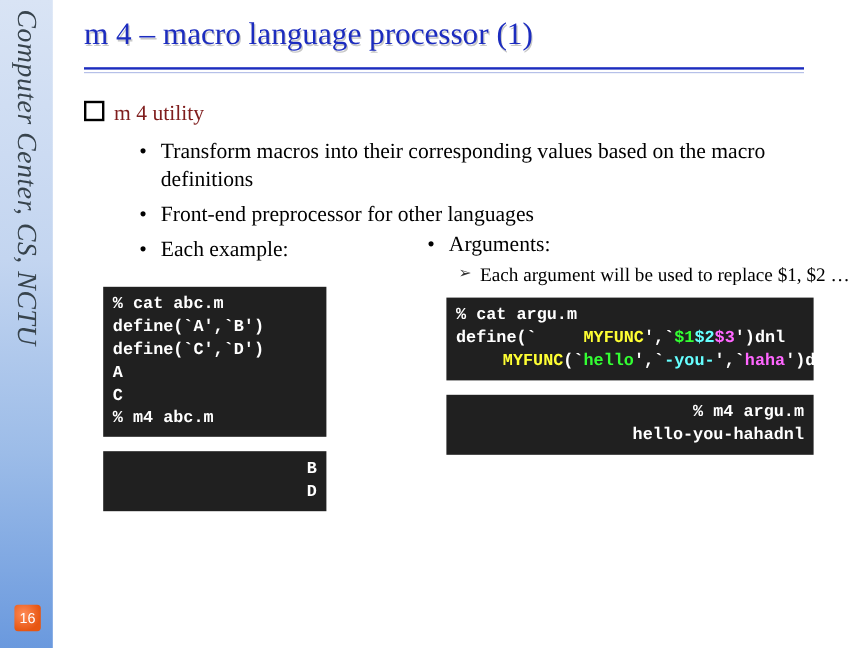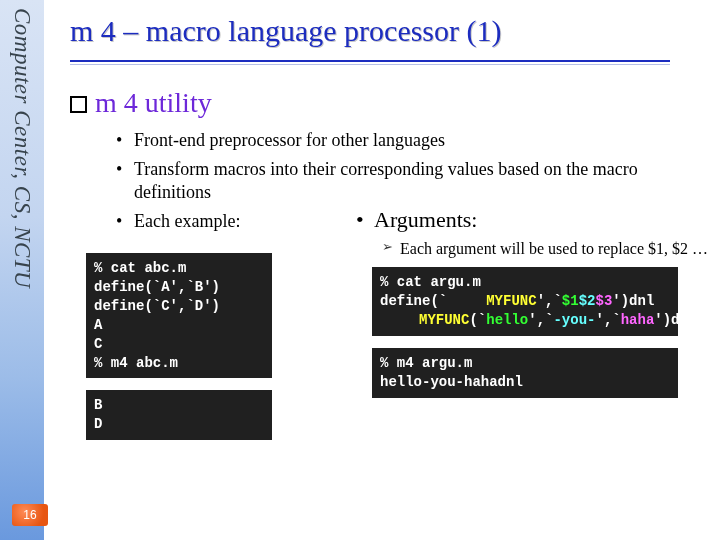--- a/index.html
+++ b/index.html
@@ -31,56 +31,56 @@
     font-style: italic;
     font-size: 23px;
     color: #37434c;
     letter-spacing: 0.5px;
     white-space: nowrap;
   }
   .page-num {
     position: absolute;
     left: 12px;
     bottom: 14px;
-    width: 36px;
+    width: 22px;
     height: 22px;
     display: flex;
     align-items: center;
     justify-content: center;
     background: radial-gradient(circle at 35% 35%, #ff8b57, #e75612 70%);
     color: #fff;
     font-family: Arial, sans-serif;
     font-size: 12px;
     border-radius: 3px;
   }
   .content {
     position: absolute;
     left: 70px;
     top: 0;
     right: 8px;
     bottom: 0;
   }
   .title {
     margin-top: 14px;
-    font-size: 30px;
+    font-size: 26px;
     color: #1c2cbf;
     text-shadow: 1px 1px 0 #c8c8c8;
     font-family: "Times New Roman", serif;
   }
   .title-rule {
     margin-top: 12px;
     width: 600px;
     border-top: 2px solid #1c2cbf;
     border-bottom: 1px solid #b6c0e8;
     height: 2px;
   }
   .section {
     margin-top: 22px;
-    font-size: 28px;
-    color: #6d28d9;
+    font-size: 18px;
+    color: #7f1d1d;
     font-family: "Times New Roman", serif;
   }
   .section .sq {
     display: inline-block;
     width: 13px;
     height: 13px;
     border: 2px solid #000;
     margin-right: 8px;
     position: relative;
     top: 1px;
@@ -113,21 +113,21 @@
   .col-left {
     width: 250px;
     padding-top: 32px;
   }
   .col-right {
     flex: 1;
   }
   .arg-head {
     position: relative;
     padding-left: 18px;
-    font-size: 22px;
+    font-size: 18px;
   }
   .arg-head::before {
     content: "•";
     position: absolute;
     left: 0;
   }
   .arg-sub {
     position: relative;
     padding-left: 18px;
     margin: 6px 0 8px 26px;
@@ -145,21 +145,21 @@
   .codebox {
     background: #202020;
     color: #fff;
     font-family: "SimSun", "Courier New", monospace;
     font-size: 14px;
     line-height: 1.35;
     padding: 6px 8px;
     white-space: pre;
     font-weight: bold;
   }
-  .codebox + .codebox { margin-top: 12px; }
+  .codebox + .codebox { margin-top: 12px; text-align: right; }
   .col-left .codebox { width: 170px; margin-left: 16px; }
   .col-right .codebox { width: 290px; margin-left: 16px; }
   .col-left .codebox:first-of-type { margin-top: 14px; }
   .y { color: #ffff33; padding-left: 39px; }
   .g { color: #33ff33; }
   .c { color: #66ffff; }
   .p { color: #ff66ff; }
 </style>
 </head>
 <body>
@@ -171,22 +171,22 @@
 
 <div class="content">
   <div class="title">m 4 – macro language processor (1)</div>
   <div class="title-rule"></div>
 
   <div class="section">
     <span class="sq"></span><span>m 4 utility</span>
   </div>
 
   <ul class="bullets">
+    <li>Transform macros into their corresponding values based on the macro definitions</li>
     <li>Front-end preprocessor for other languages</li>
-    <li>Transform macros into their corresponding values based on the macro definitions</li>
     <li>Each example:</li>
   </ul>
 
   <div class="two-col">
     <div class="col-left">
       <div class="codebox">% cat abc.m
 define(`A',`B')
 define(`C',`D')
 A
 C

